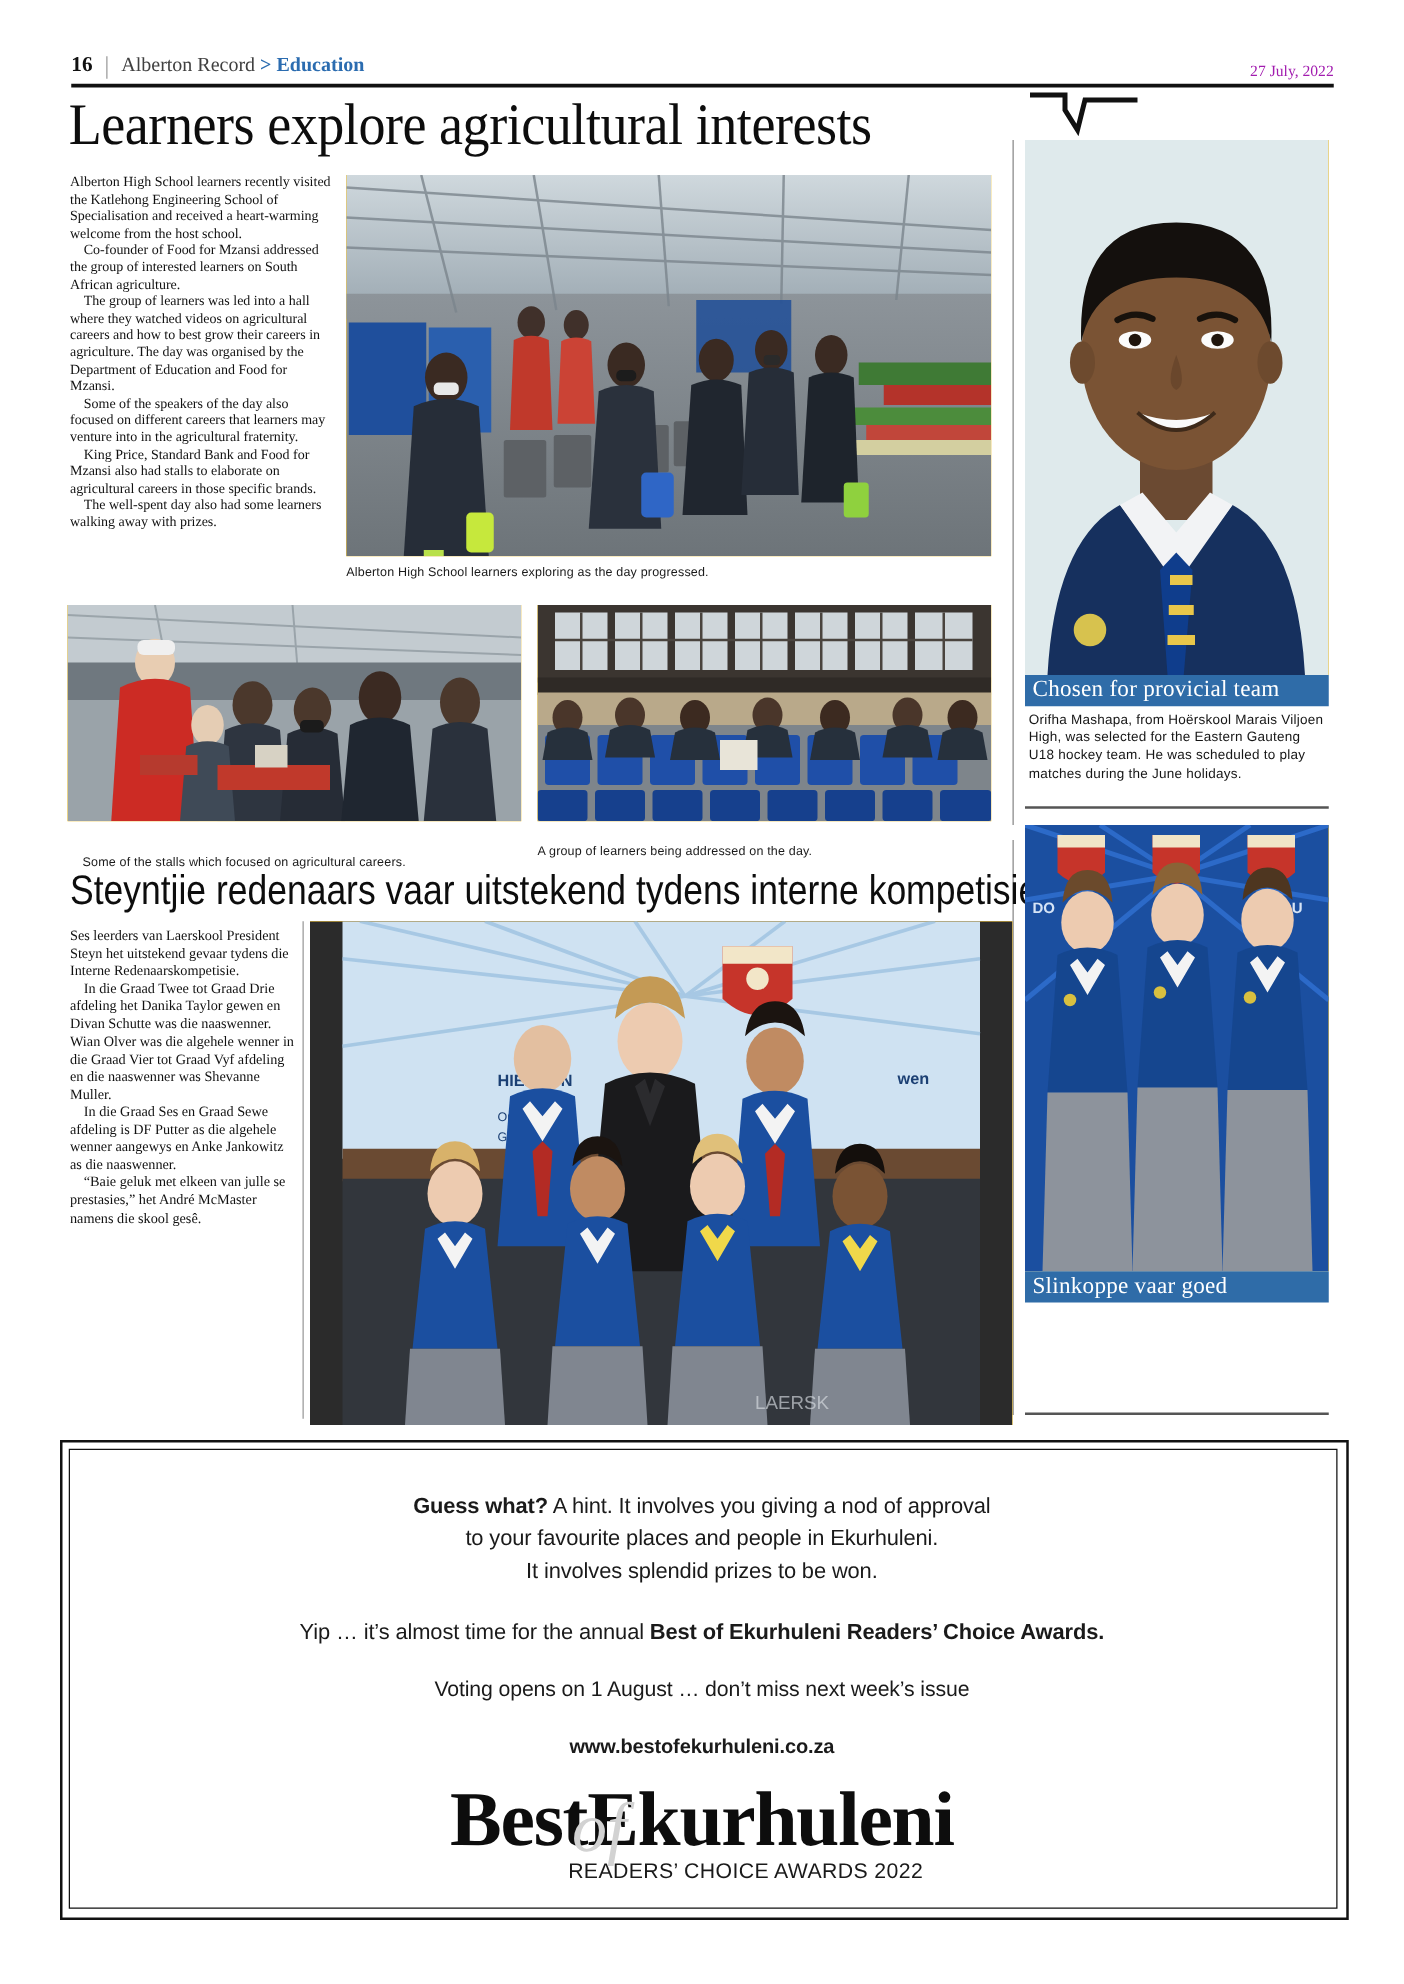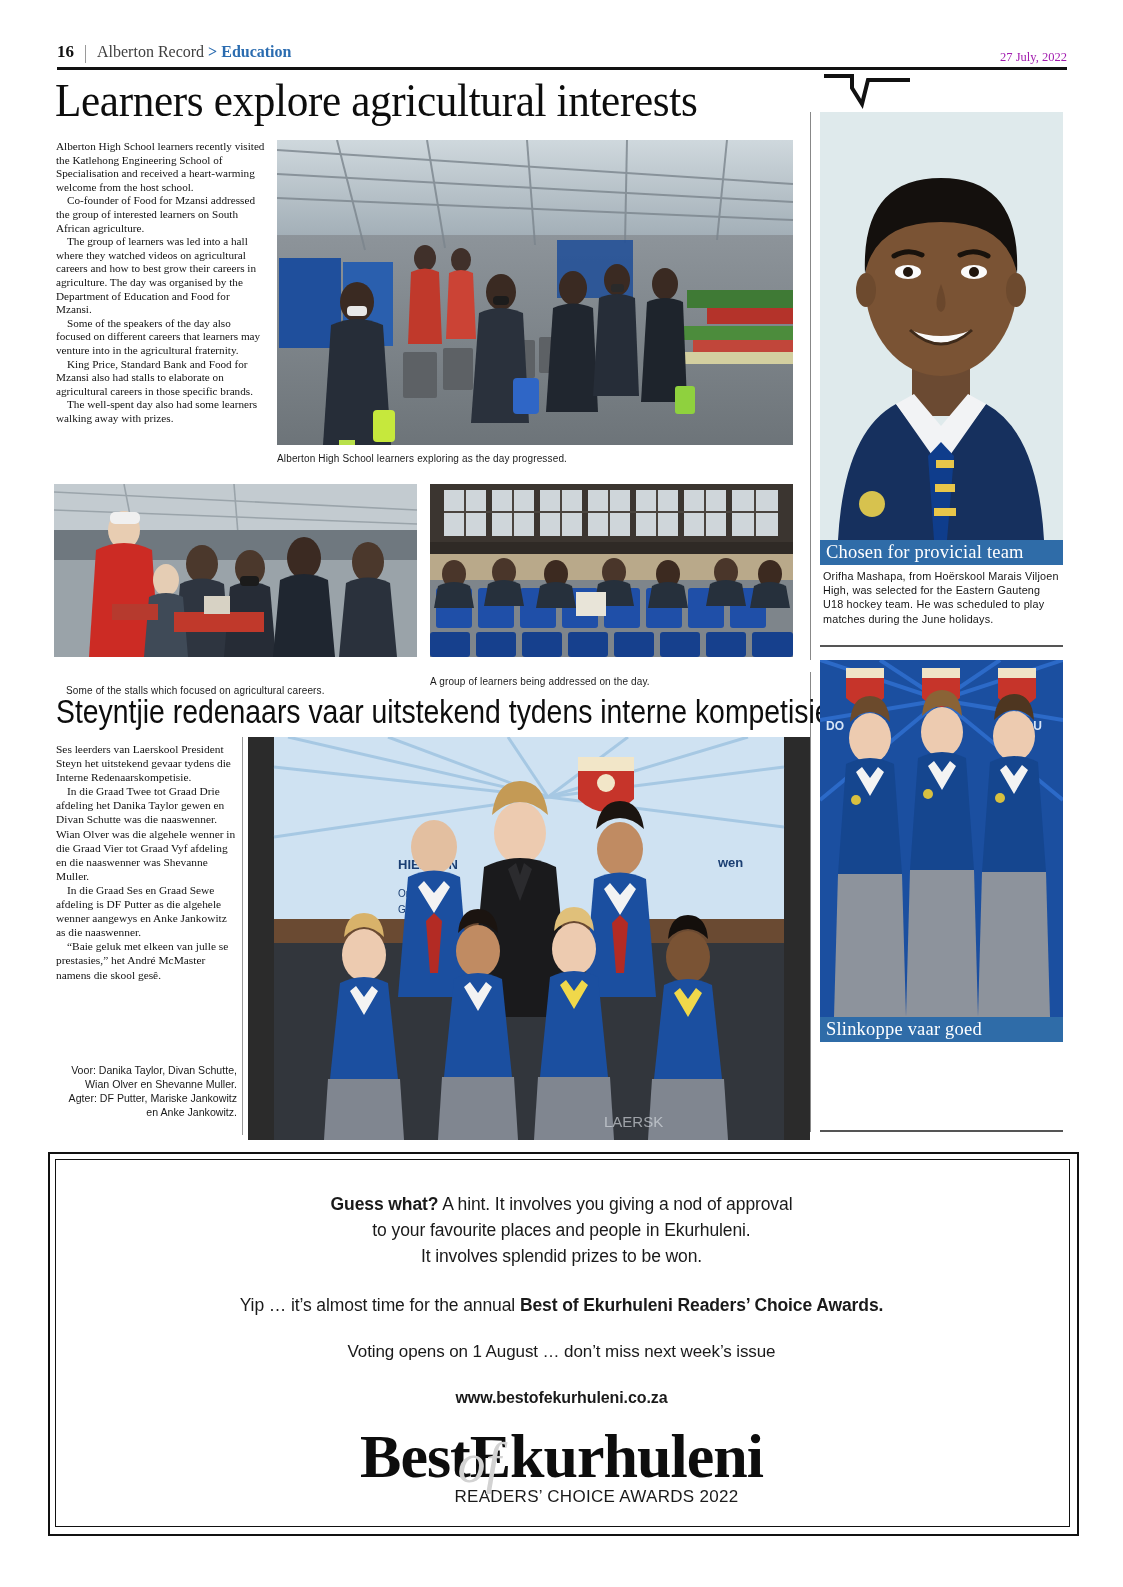--- a/index.html
+++ b/index.html
@@ -406,21 +406,20 @@
   <div class="sb-rule" id="sb1-rule"></div>
 
   <div class="hl2">Steyntjie redenaars vaar uitstekend tydens interne kompetisie</div>
 
   <div class="a2-body">
     <p>Ses leerders van Laerskool President Steyn het uitstekend gevaar tydens die Interne Redenaarskompetisie.</p>
     <p class="ind">In die Graad Twee tot Graad Drie afdeling het Danika Taylor gewen en Divan Schutte was die naaswenner. Wian Olver was die algehele wenner in die Graad Vier tot Graad Vyf afdeling en die naaswenner was Shevanne Muller.</p>
     <p class="ind">In die Graad Ses en Graad Sewe afdeling is DF Putter as die algehele wenner aangewys en Anke Jankowitz as die naaswenner.</p>
     <p class="ind">“Baie geluk met elkeen van julle se prestasies,” het André McMaster namens die skool gesê.</p>
   </div>
-  <div class="a2-cap">Voor: Danika Taylor, Divan Schutte, Wian Olver en Shevanne Muller. Agter: DF Putter, Mariske Jankowitz en Anke Jankowitz.</div>
 
   <div class="ph" id="photo-steyn">
     <svg class="pg" viewBox="0 0 562 403" preserveAspectRatio="none">
       <rect x="0" y="0" width="562" height="403" fill="#2b2b2b"></rect>
 
       <rect x="26" y="0" width="510" height="190" fill="#cfe2f2"></rect>
       <g stroke="#9dc2e0" stroke-width="3" opacity="0.8">
         <path d="M300 60 L40 0"></path>
           <path d="M300 60 L140 0"></path>
           <path d="M300 60 L260 0"></path>

